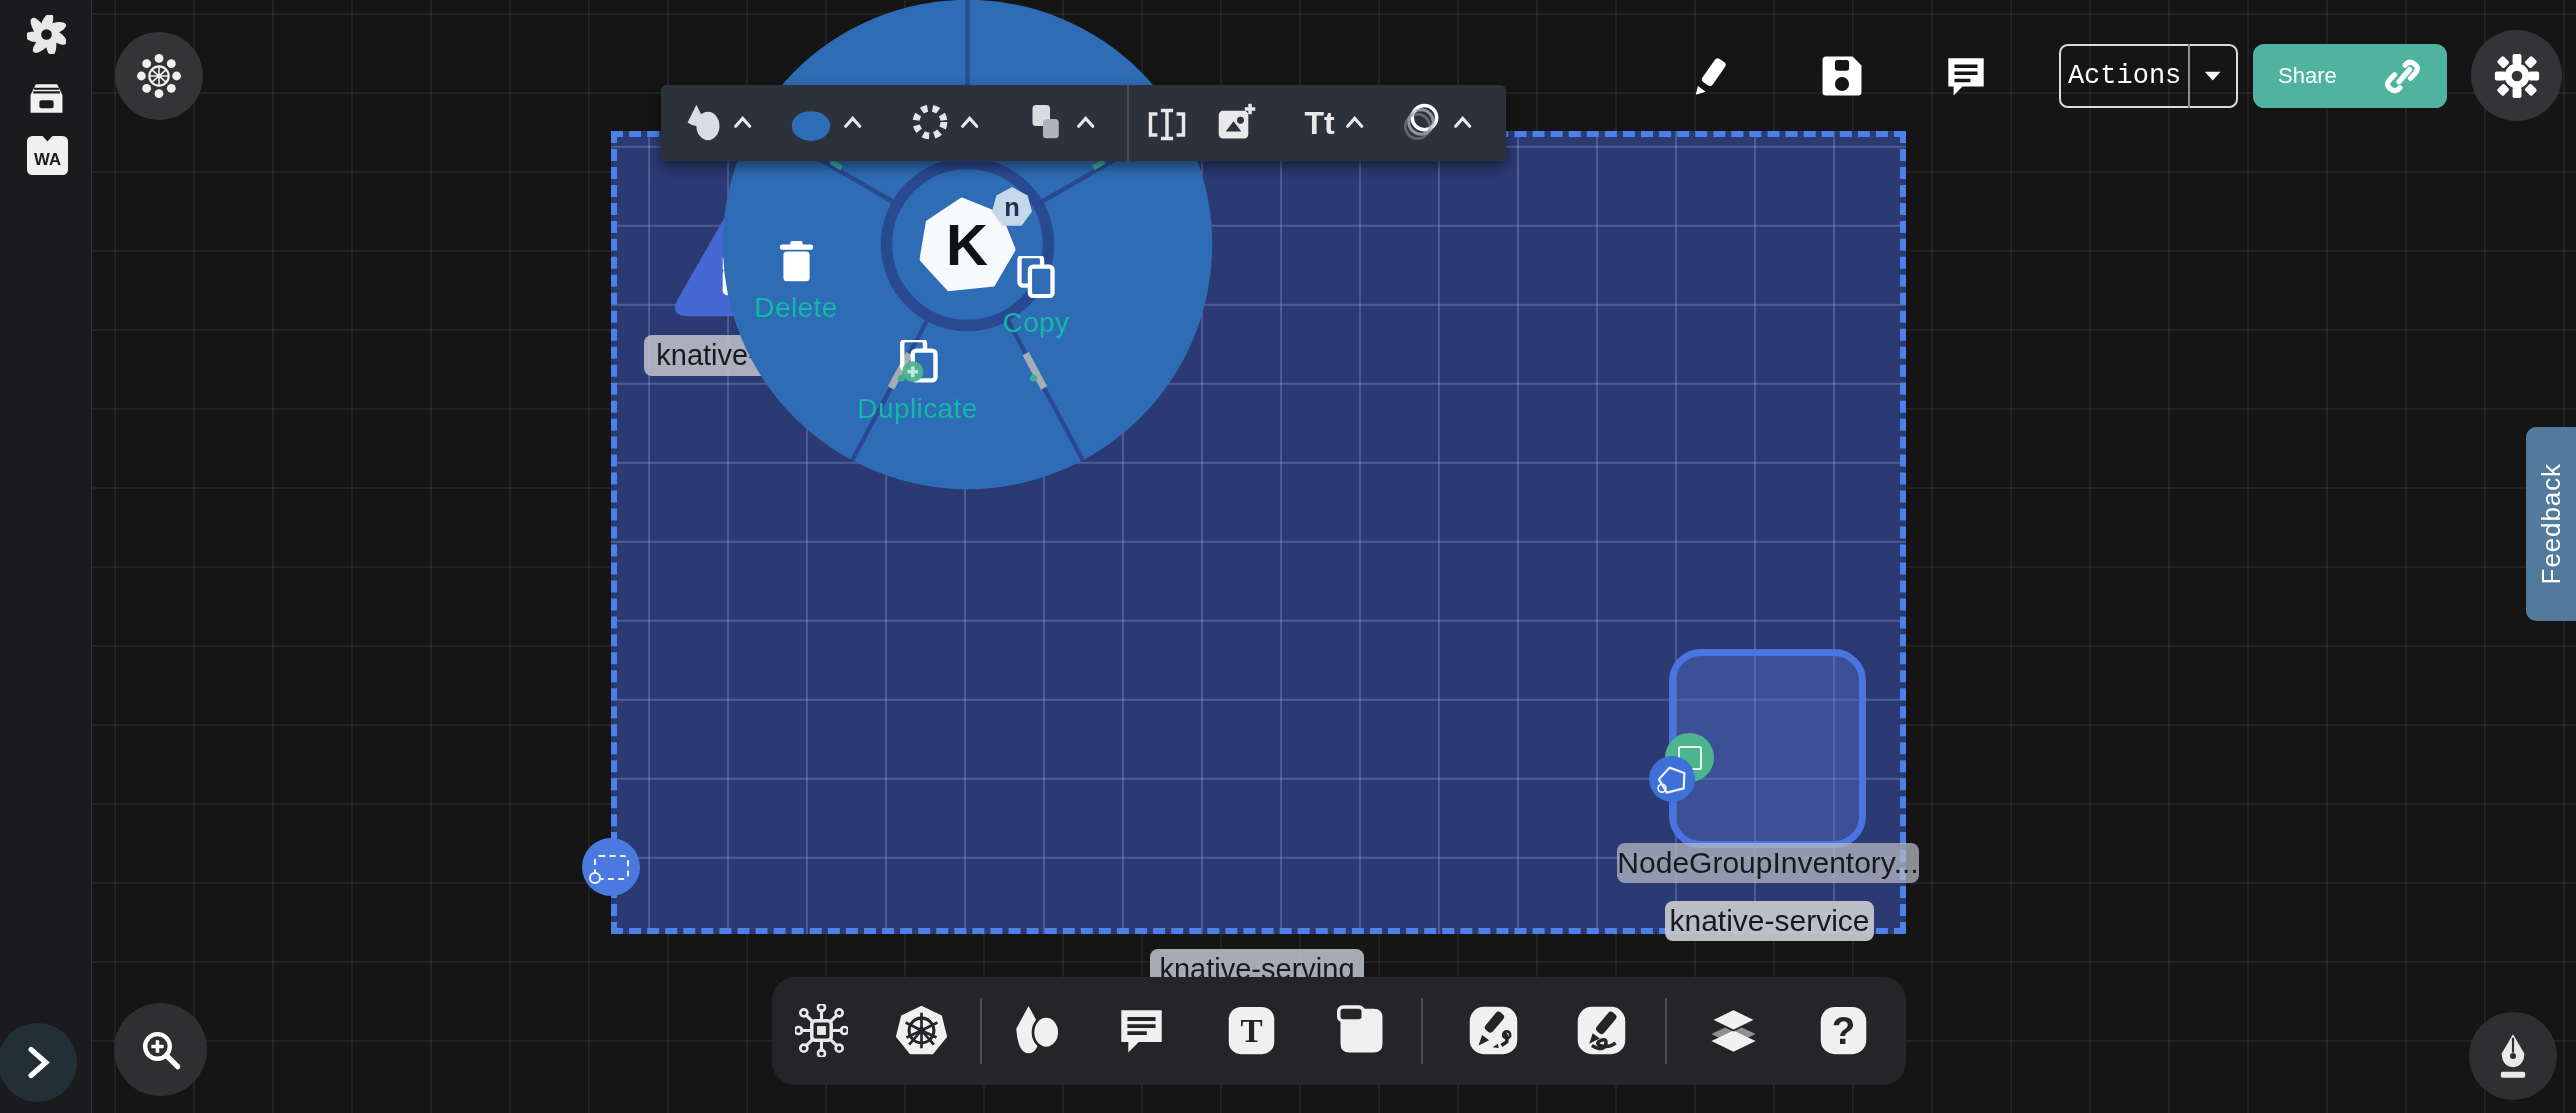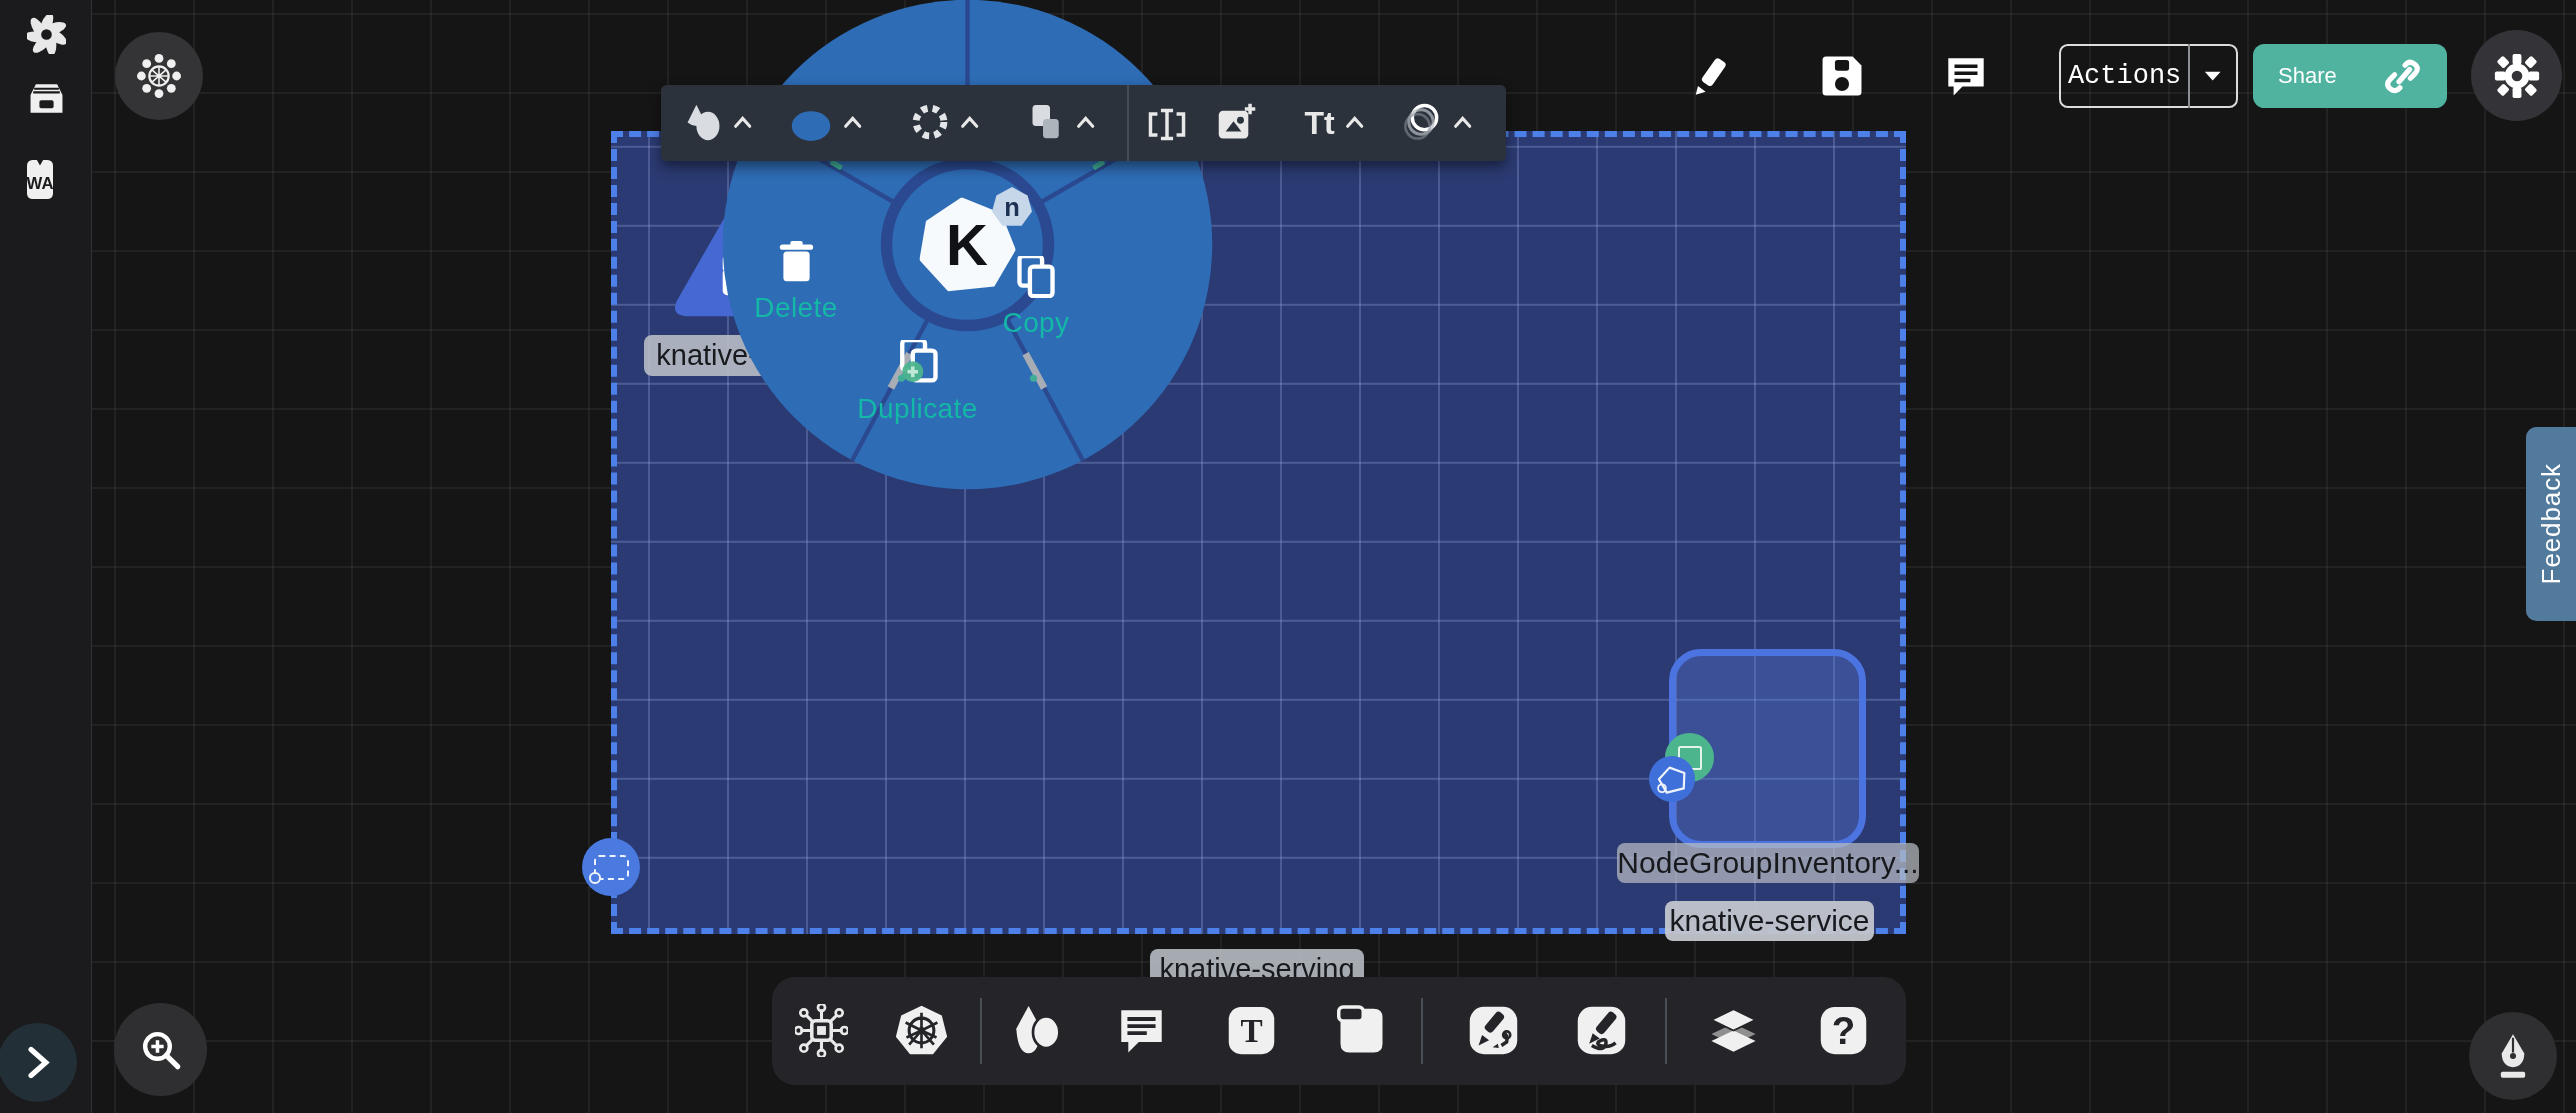--- a/index.html
+++ b/index.html
@@ -481,21 +481,21 @@
         <ellipse rx="6" ry="14" transform="rotate(306) translate(0,-11) rotate(22)"></ellipse>
       </g>
     </g>
     <circle cx="22" cy="22" r="6" fill="#1b1b1d"></circle>
   </svg>
   <svg class="side-icon" style="top:79px;" viewBox="0 0 44 44">
     <path d="M4,18 L10,6 H34 L40,18 V38 H4 Z" fill="#f0f0f0"></path>
     <path d="M8,11 h28 M7,15 h30" stroke="#1b1b1d" stroke-width="2.5"></path>
     <rect x="14" y="24" width="16" height="9" rx="2" fill="#1b1b1d"></rect>
   </svg>
-  <div class="side-icon" style="top:160px;width:26px;height:39px;background:#f0f0f0;border-radius:5.3px;clip-path:polygon(0 0,38% 0,50% 14%,62% 0,100% 0,100% 100%,0 100%);display:flex;align-items:flex-end;justify-content:center;">
+  <div class="side-icon" style="top:136px;width:41px;height:39px;background:#f0f0f0;border-radius:5.3px;clip-path:polygon(0 0,38% 0,50% 14%,62% 0,100% 0,100% 100%,0 100%);display:flex;align-items:flex-end;justify-content:center;">
     <span style="color:#1b1b1d;font-weight:bold;font-size:16.7px;line-height:30px;">WA</span>
   </div>
 </div>
 
 <div class="abs circle-btn network-btn">
   <svg width="44" height="44" viewBox="0 0 50 50">
     <g fill="#f0f0f0">
       <circle cx="25" cy="5" r="5"></circle>
         <circle cx="25" cy="45" r="5"></circle>
         <circle cx="5" cy="25" r="5"></circle>

